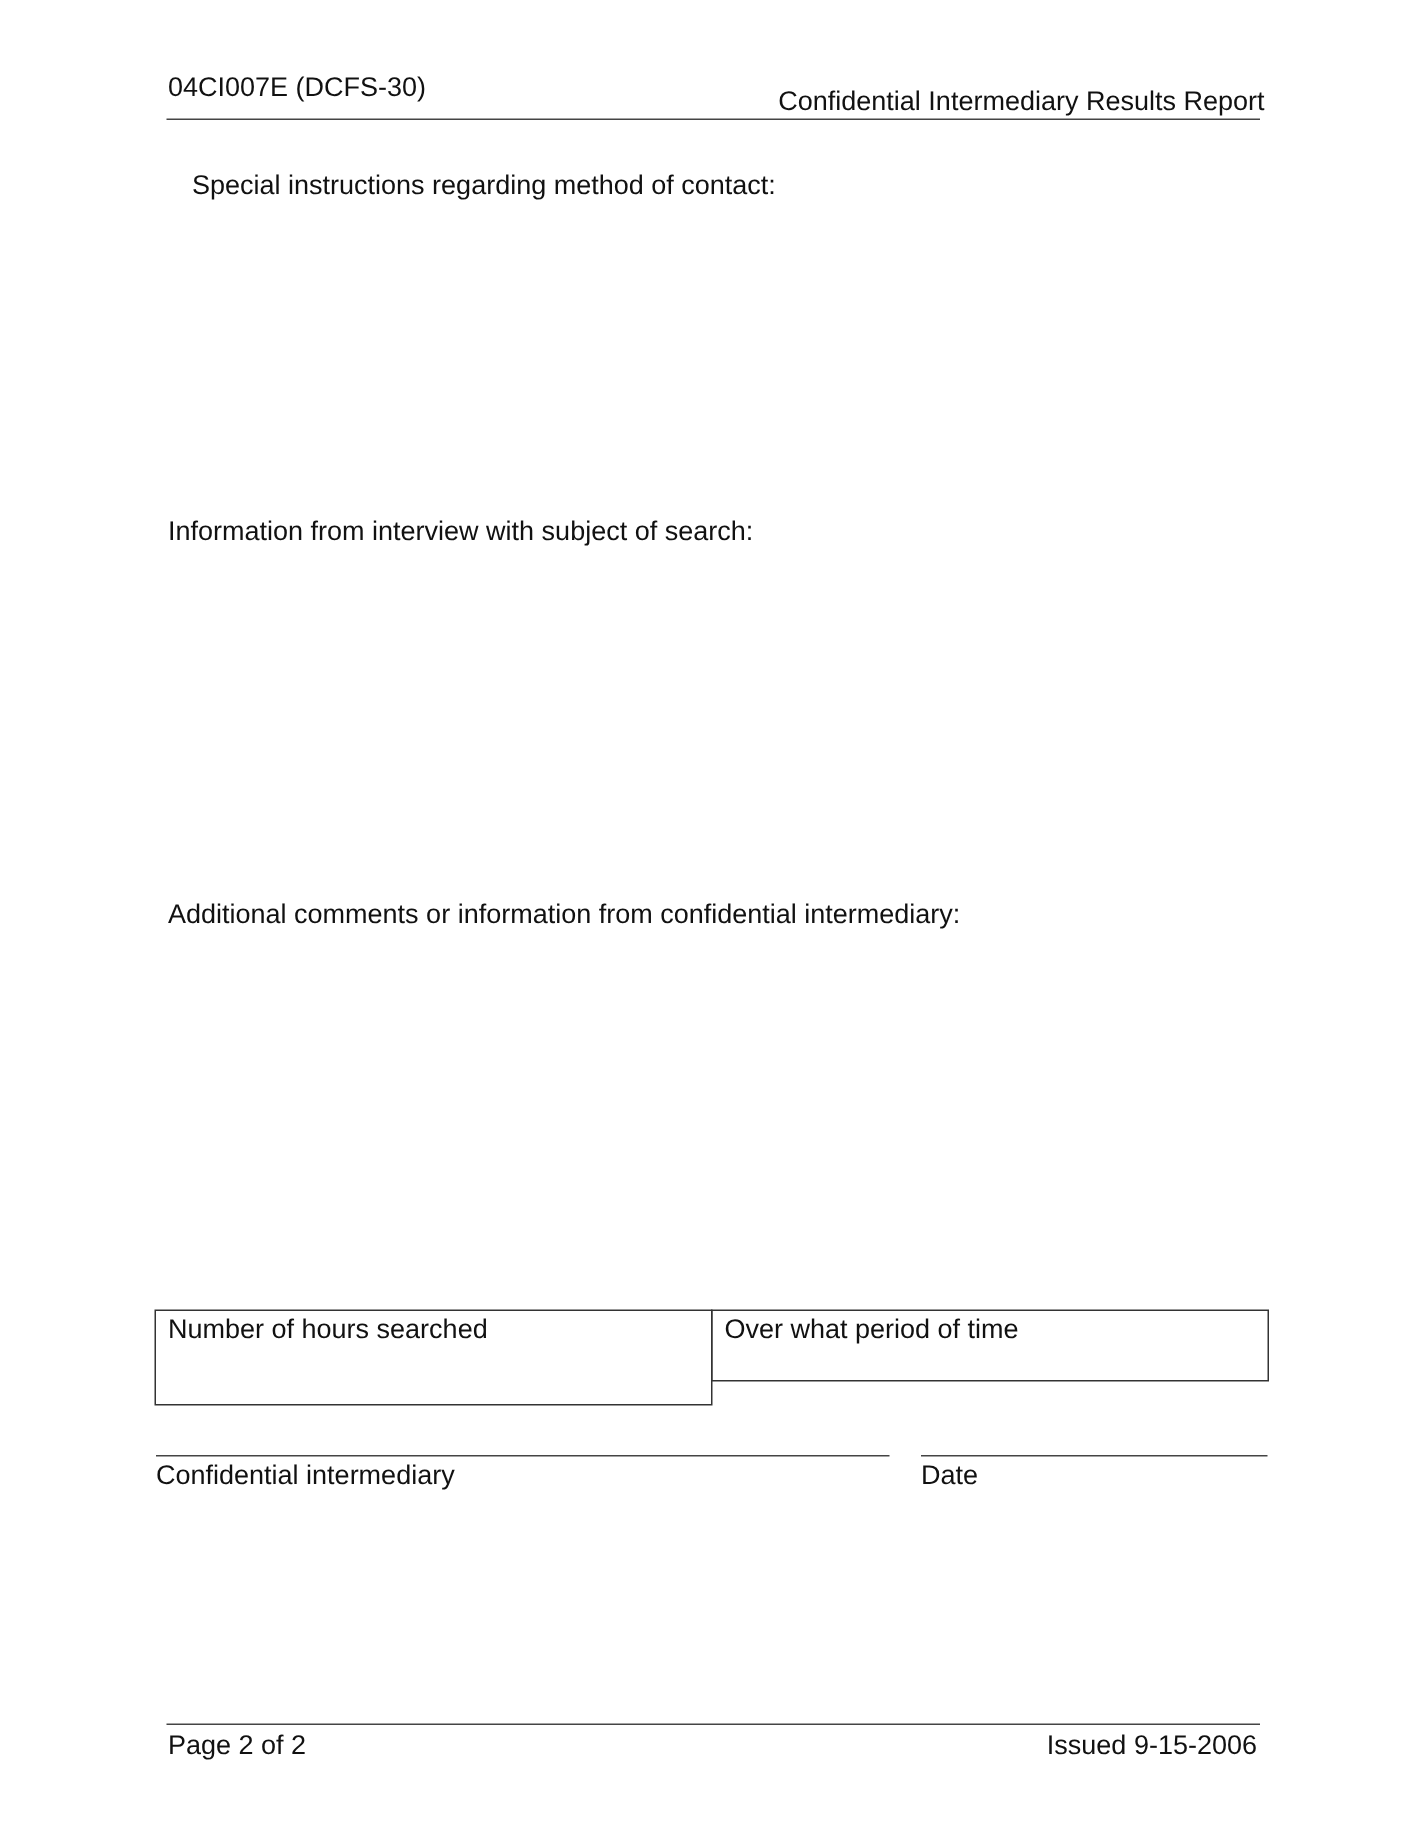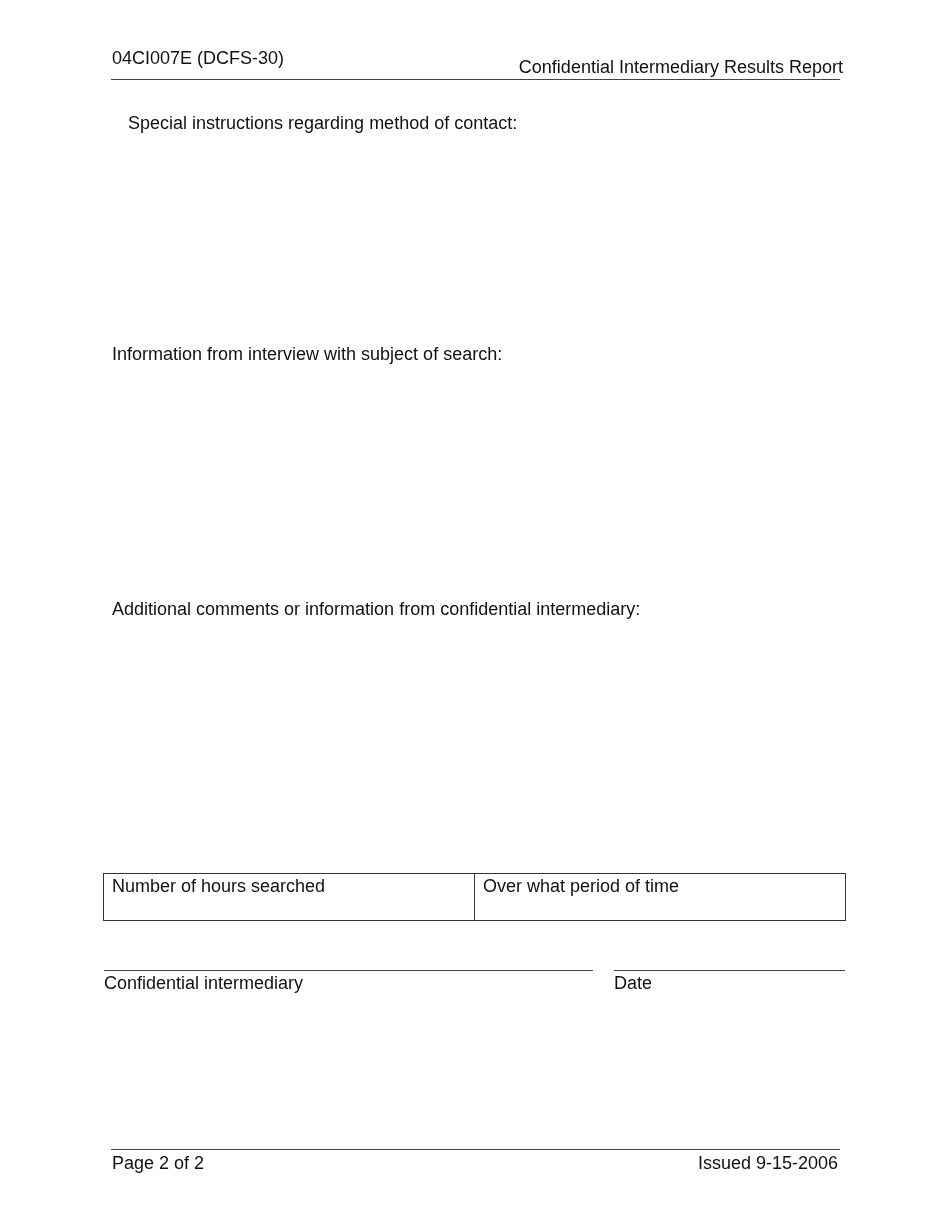--- a/index.html
+++ b/index.html
@@ -16,21 +16,21 @@
   <div class="abs" style="left:112px; top:48px;">04CI007E (DCFS-30)</div>
   <div class="abs" style="right:107px; top:57px;">Confidential Intermediary Results Report</div>
   <div class="hr" style="left:111px; width:729px; top:79px;"></div>
 </div>
 
 <div class="abs" style="left:128px; top:113px;text-align:right;">Special instructions regarding method of contact:</div>
 <div class="abs" style="left:112px; top:344px;">Information from interview with subject of search:</div>
 <div class="abs" style="left:112px; top:599px;">Additional comments or information from confidential intermediary:</div>
 
 <div>
-  <div class="cell" style="left:103px; top:873px; width:372px; height:48px;">
+  <div class="cell" style="left:103px; top:873px; width:372px; height:64px;">
     <span>Number of hours searched</span>
   </div>
   <div class="cell" style="left:474px; top:873px; width:372px; height:48px;padding-left:48px;">
     <span>Over what period of time</span>
   </div>
 </div>
 
 <div>
   <div class="hr" style="left:104px; width:489px; top:970px;"></div>
   <div class="abs" style="left:104px; width:489px; top:973px; text-align:left;">Confidential intermediary</div>

